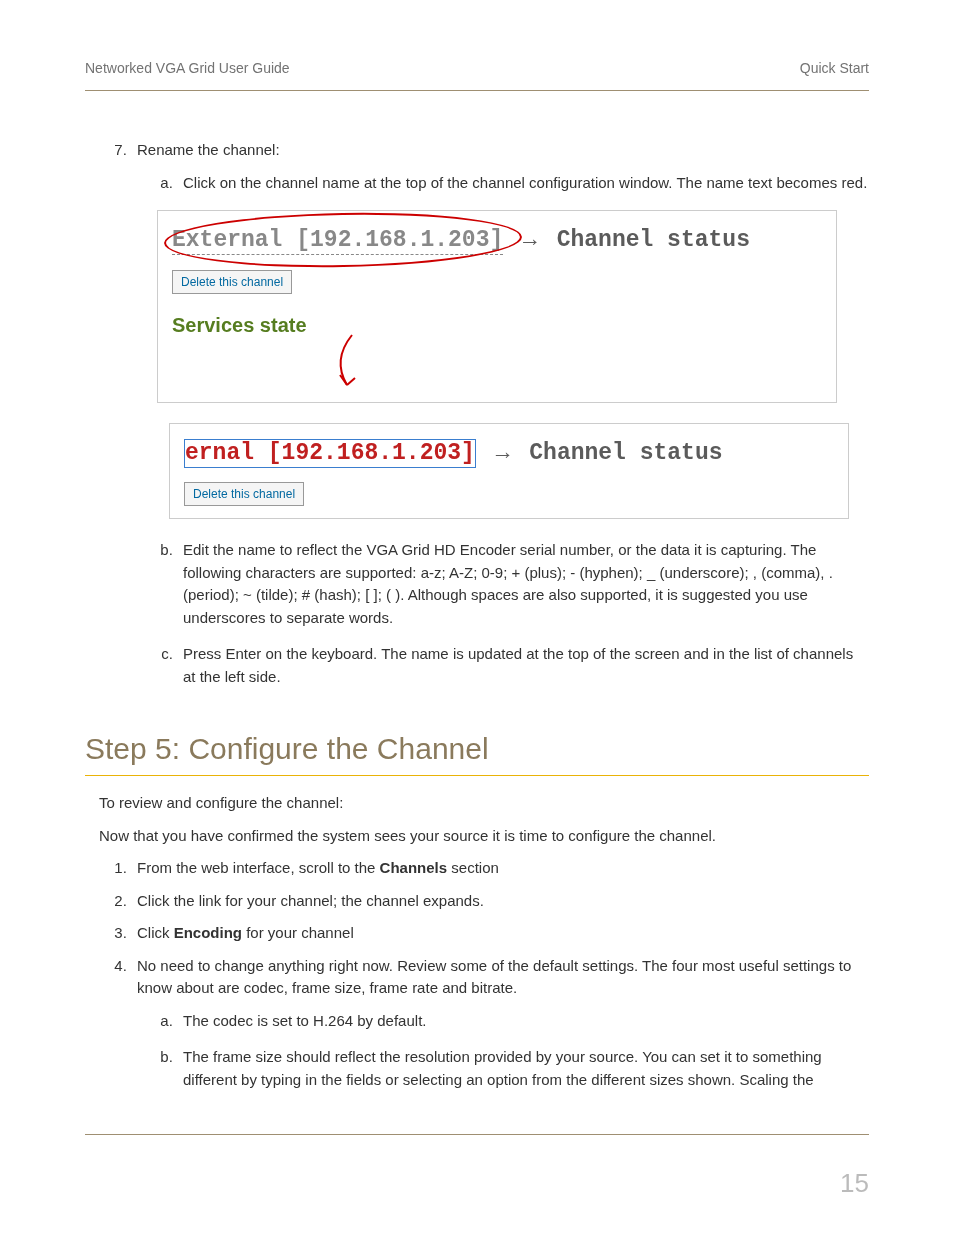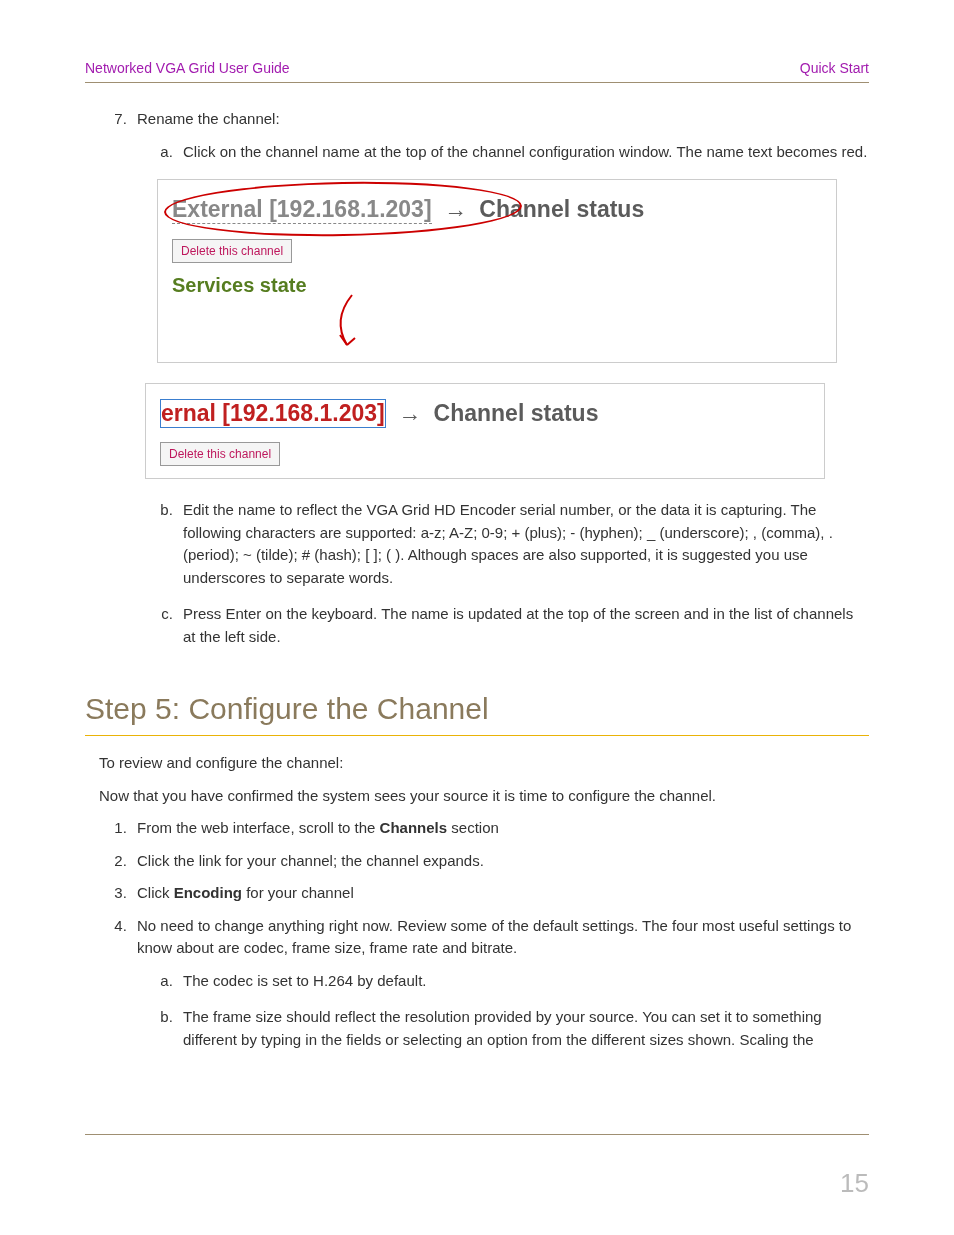--- a/index.html
+++ b/index.html
@@ -14,25 +14,25 @@
     width: 954px;
     height: 1235px;
     box-sizing: border-box;
     padding: 60px 85px 40px 85px;
     position: relative;
   }
   .header {
     display: flex;
     justify-content: space-between;
     align-items: baseline;
-    color: #a21caf;
+    color: #737373;
     font-size: 14px;
-    padding-bottom: 6px;
+    padding-bottom: 14px;
     border-bottom: 1px solid #9f8f72;
-    margin-bottom: 25px;
+    margin-bottom: 48px;
   }
   .content {
     font-size: 15px;
     line-height: 1.5;
   }
   ol.num {
     list-style: decimal;
     padding-left: 46px;
     margin: 0;
   }
@@ -51,21 +51,21 @@
   }
   .figure {
     border: 1px solid #ccc;
     margin: 16px 0 20px 0;
     padding: 12px 14px 12px 14px;
     background: #fff;
     width: 680px;
     box-sizing: border-box;
   }
   .fig-title {
-    font-family: Liberation Sans, sans-serif;
+    font-family: Liberation Mono, monospace;
     font-size: 23px;
     font-weight: bold;
     color: #5b5b5b;
     margin-bottom: 8px;
     position: relative;
   }
   .fig-title .channel-name {
     color: #888;
     border-bottom: 1px dashed #888;
     padding-bottom: 1px;
@@ -76,30 +76,30 @@
   .fig-title .arrow {
     color: #5b5b5b;
     margin: 0 6px;
   }
   .delete-btn {
     display: inline-block;
     border: 1px solid #999;
     background: #f5f5f5;
     font-family: Verdana, Geneva, sans-serif;
     font-size: 12px;
-    color: #be185d;
+    color: #0369a1;
     padding: 2px 8px;
     margin-top: 4px;
   }
   .services-state {
     font-family: Verdana, Geneva, sans-serif;
     font-size: 20px;
     font-weight: bold;
     color: #567d20;
-    margin-top: 7px;
+    margin-top: 16px;
   }
   .red-ellipse {
     position: absolute;
     border: 2px solid #cc0000;
     border-radius: 50%;
     left: -8px;
     top: -10px;
     width: 354px;
     height: 50px;
     pointer-events: none;
@@ -173,21 +173,21 @@
           <div class="services-state">Services state</div>
           <div class="red-arrow-holder">
             <svg class="red-arrow-svg" width="60" height="70">
               <path d="M 30 5 Q 10 30 25 55" stroke="#cc0000" stroke-width="2" fill="none"></path>
               <path d="M 25 55 L 18 45 M 25 55 L 33 48" stroke="#cc0000" stroke-width="2" fill="none"></path>
             </svg>
           </div>
         </div>
 
         
-        <div class="figure" style="margin-left:8px;">
+        <div class="figure" style="margin-left:32px;">
           <div class="fig-title">
             <span class="channel-name edit" style="border:1px solid #3a7ecf; border-bottom:1px solid #3a7ecf;">ernal [192.168.1.203]</span>
             <span class="arrow">→</span>
             <span>Channel status</span>
           </div>
           <span class="delete-btn">Delete this channel</span>
         </div>
 
         <ol class="alpha" start="2">
           <li>Edit the name to reflect the VGA Grid HD Encoder serial number, or the data it is capturing. The following characters are supported: a-z; A-Z; 0-9; + (plus); - (hyphen); _ (underscore); , (comma), . (period); ~ (tilde); # (hash); [ ]; ( ). Although spaces are also supported, it is suggested you use underscores to separate words.</li>

